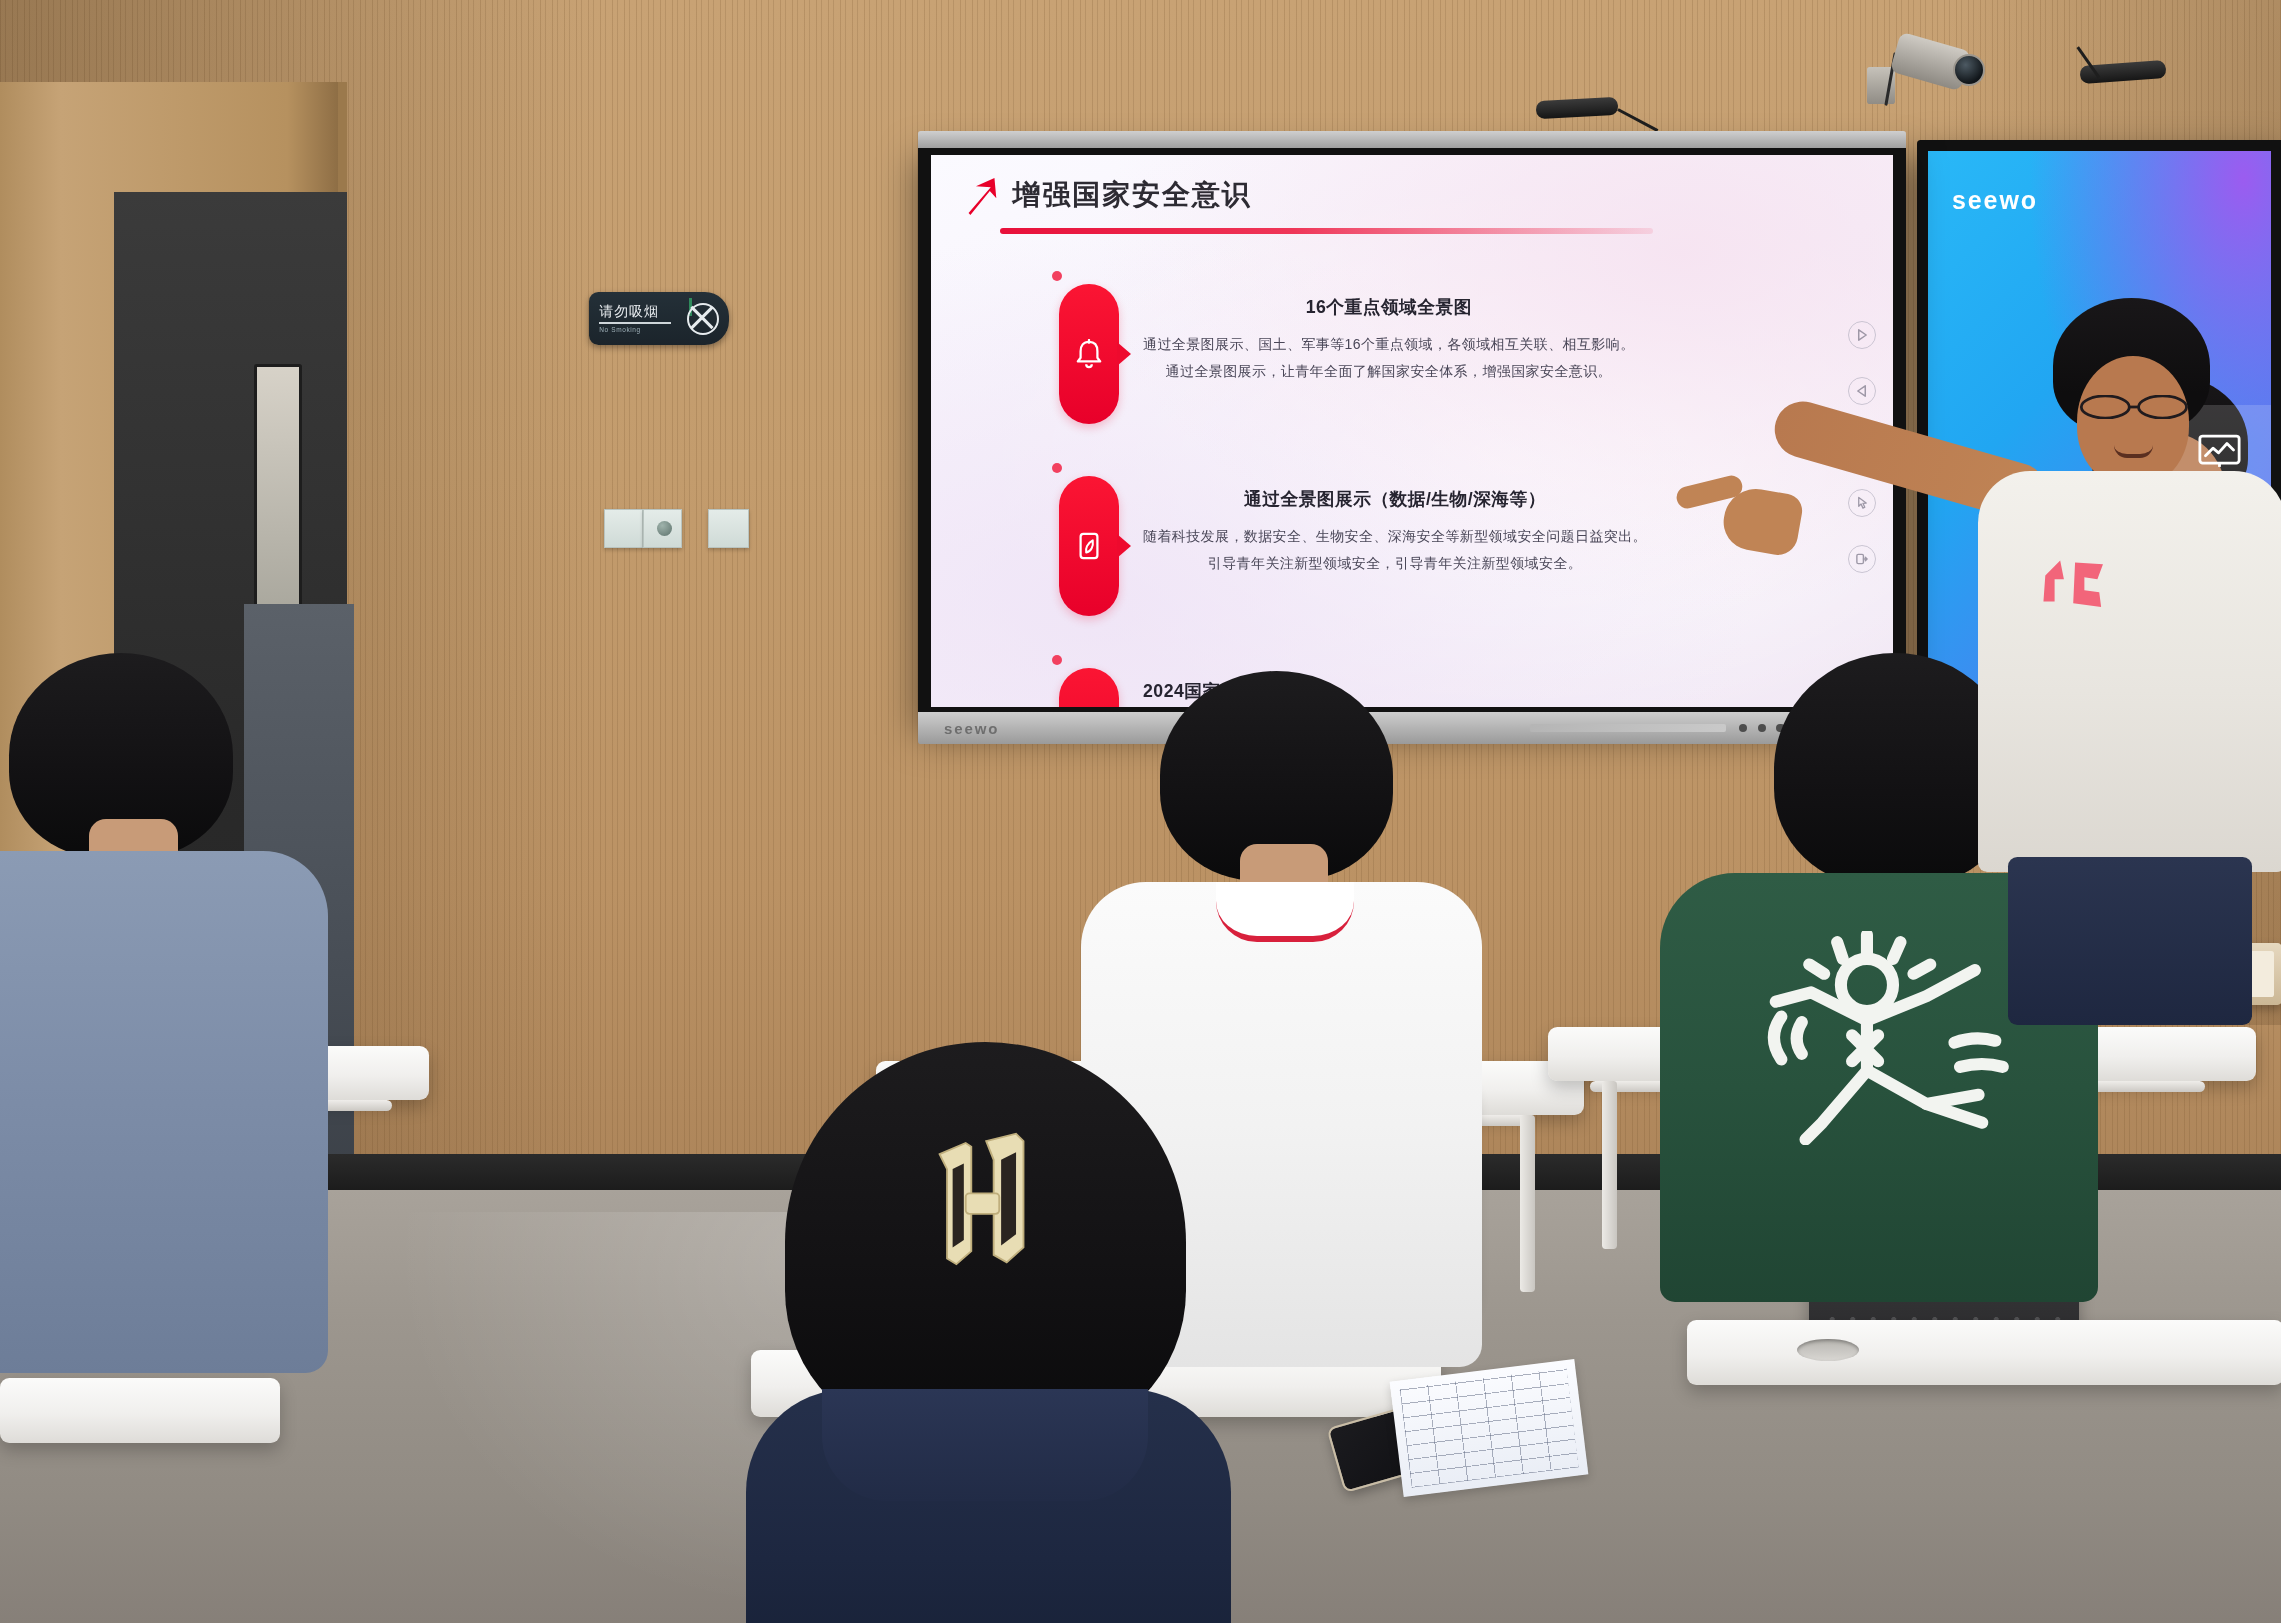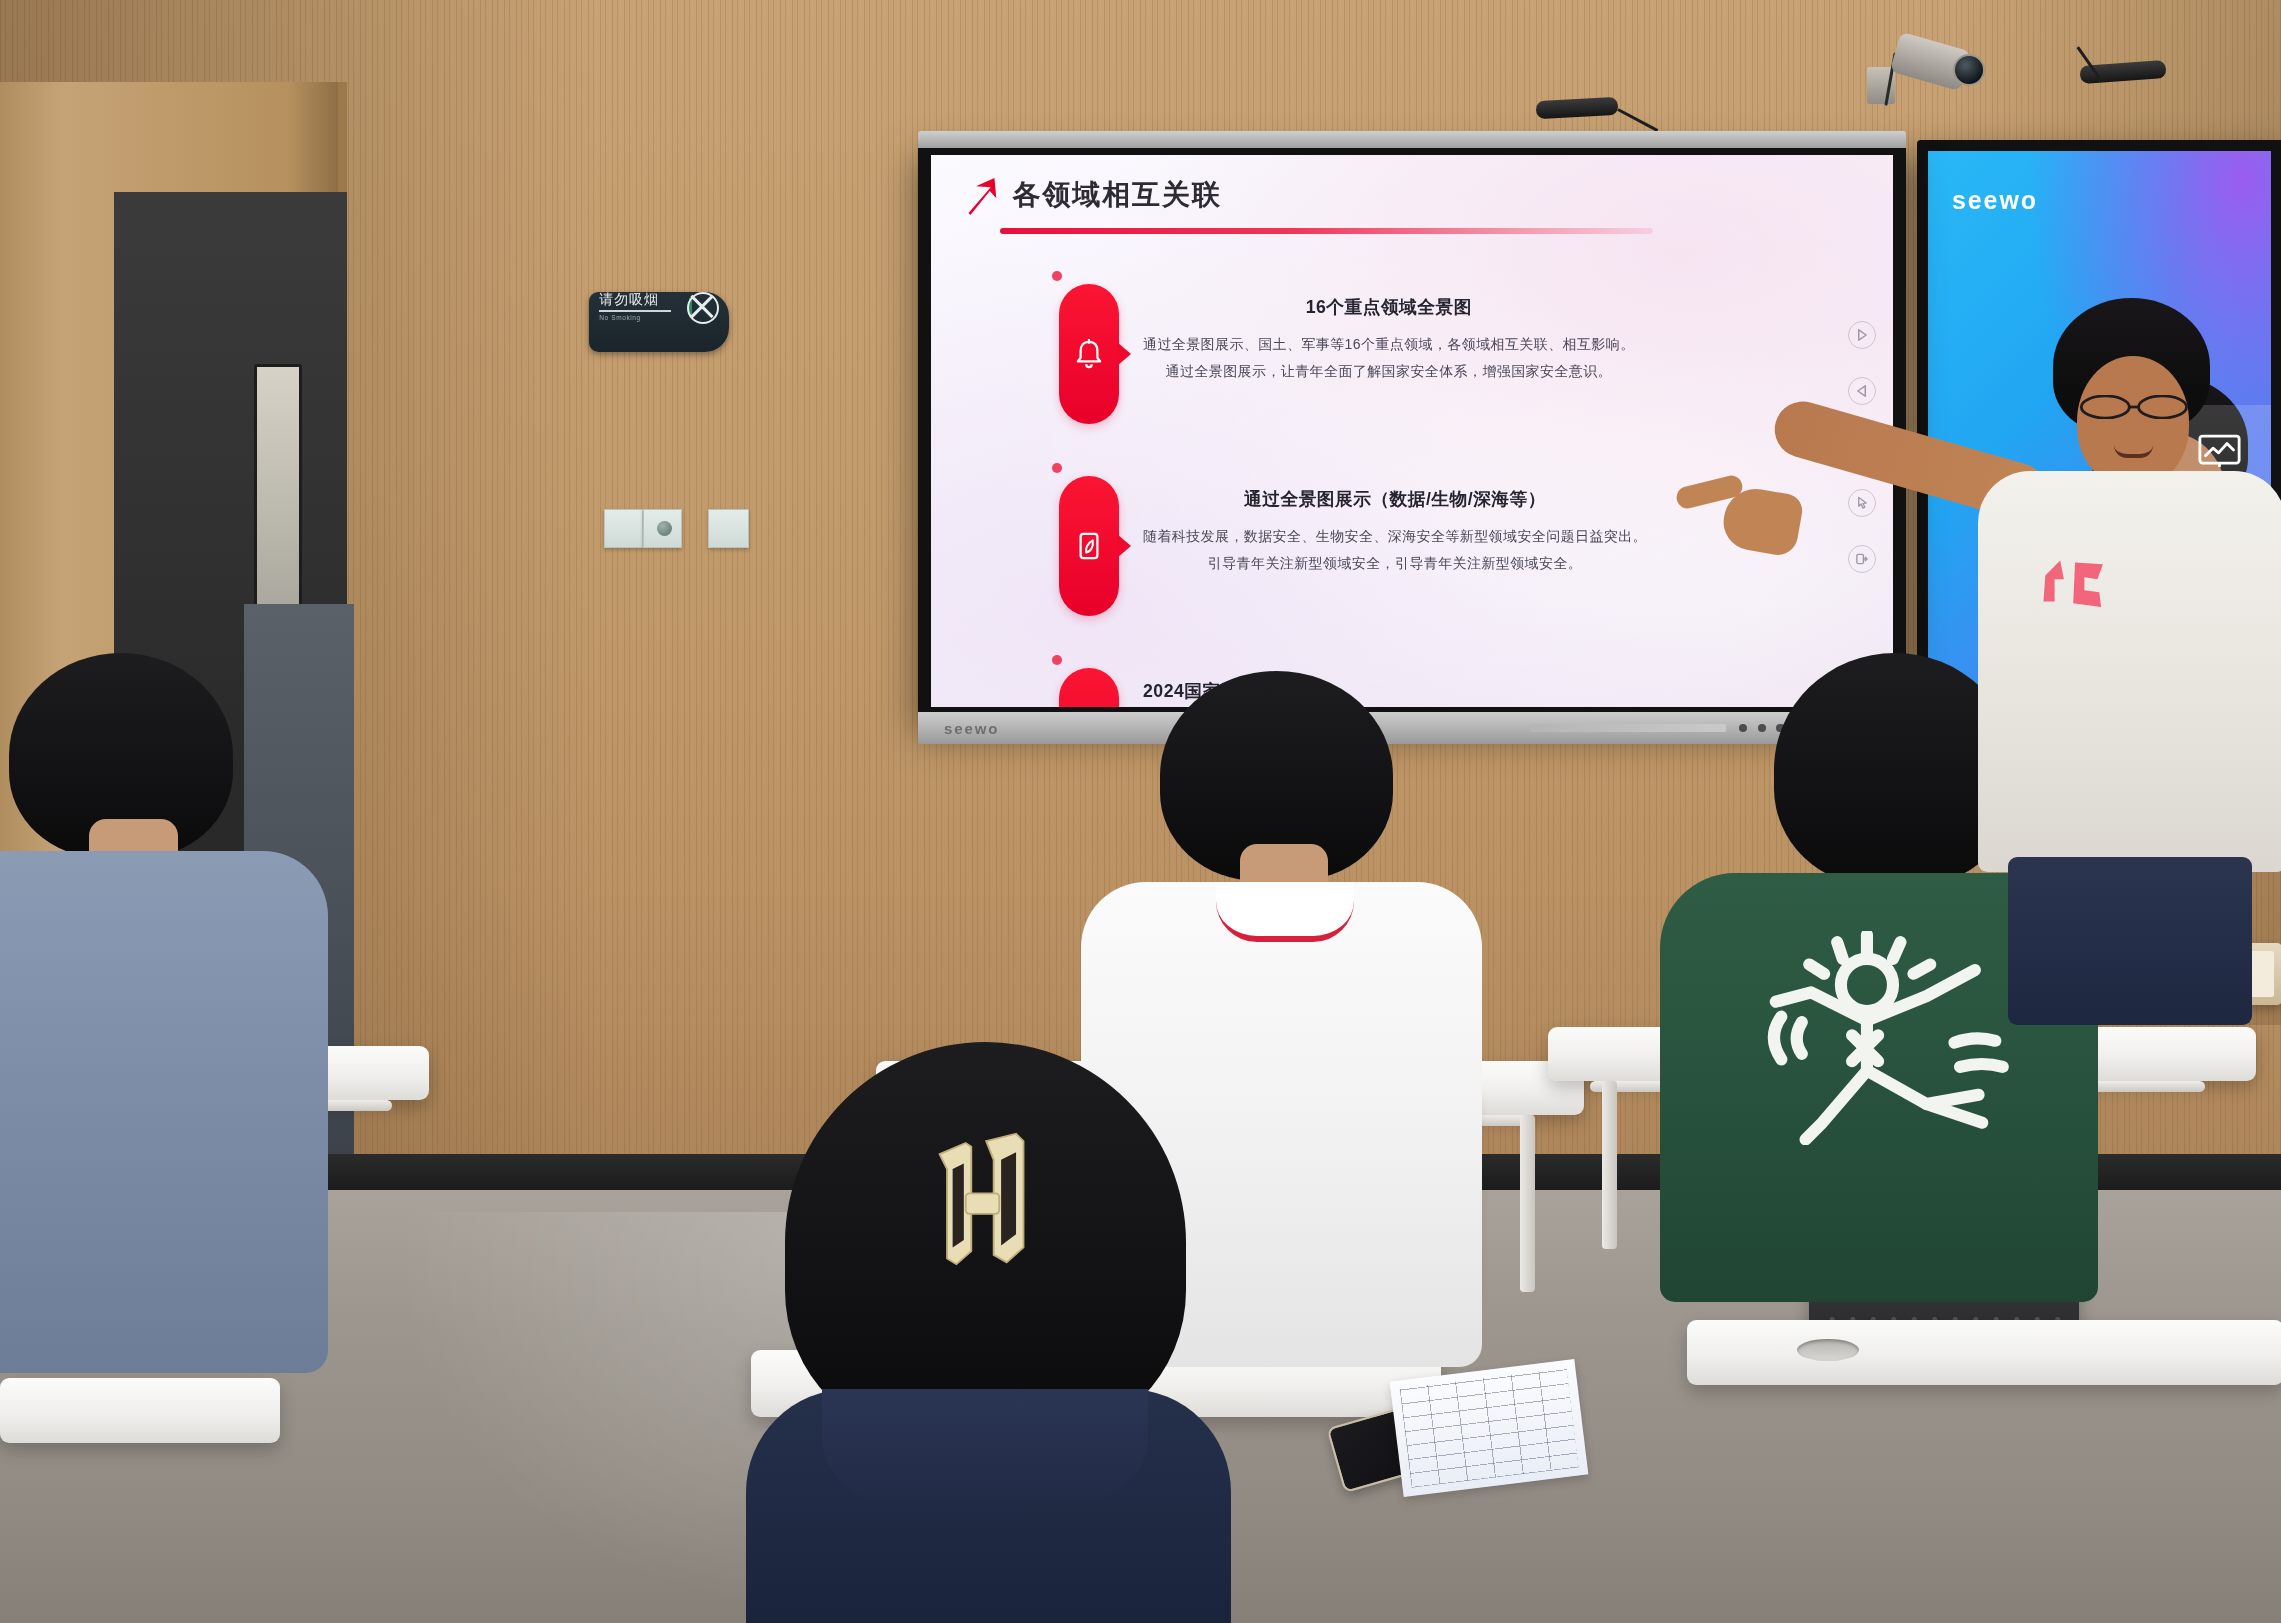--- a/index.html
+++ b/index.html
@@ -52,25 +52,25 @@
     position:absolute; left:244px; top:522px; width:110px; height:615px;
     background:linear-gradient(180deg,#5b6169 0%, #474d55 60%, #3a3f46 100%);
   }
   .corridor-floor {
     position:absolute; left:244px; top:867px; width:110px; height:270px;
     background:linear-gradient(180deg,#6e737b,#565b62);
   }
 
   
   .sign-plate {
-    position:absolute; left:589px; top:292px; width:140px; height:60px;
+    position:absolute; left:589px; top:292px; width:140px; height:53px;
     background:linear-gradient(180deg,#243038,#1b242b);
     border-radius:9.3px 24px 24px 9.3px;
     box-shadow:0 2.8px 6.5px rgba(0,0,0,.35);
-    display:flex; padding:0 10.3px;
+    display:flex; align-items:center; padding:0 10.3px;
   }
   .sign-texts { flex:1; }
   .sign-cn { color:#e9edf0; font-size:14px; letter-spacing:0.9px; line-height:1.1; }
   .sign-rule { height:1.9px; background:#cfd6da; margin:2.8px 0 1.9px; width:86%; }
   .sign-en { color:#9fb0b8; font-size:6.5px; letter-spacing:0.6px; }
   .sign-icon {
     width:32px; height:32px; border:2.8px solid #e7ecef; border-radius:50%;
     position:relative; margin-left:3.7px;
   }
   .sign-icon:before, .sign-icon:after {
@@ -523,21 +523,21 @@
   <div class="display-main">
     <div class="display-top-bar"></div>
 
     <div class="slide">
       <div class="slide-inner">
 
         <div class="slide-head">
           <svg class="head-arrow" viewBox="0 0 40 42">
             <path d="M6 40 L30 12 L14 11 L34 2 L36 24 L29 16 L8 42 Z" fill="#e8002a"></path>
           </svg>
-          <div class="slide-title">各领域相互关联</div>
+          <div class="slide-title">增强国家安全意识</div>
         </div>
         <div class="title-rule"></div>
 
         <div class="bullets">
 
           <div class="bullet">
             <div class="bullet-badge">
               <div class="badge-dot"></div>
               <div class="badge-pill">
                 <svg class="badge-glyph" viewBox="0 0 30 32">

